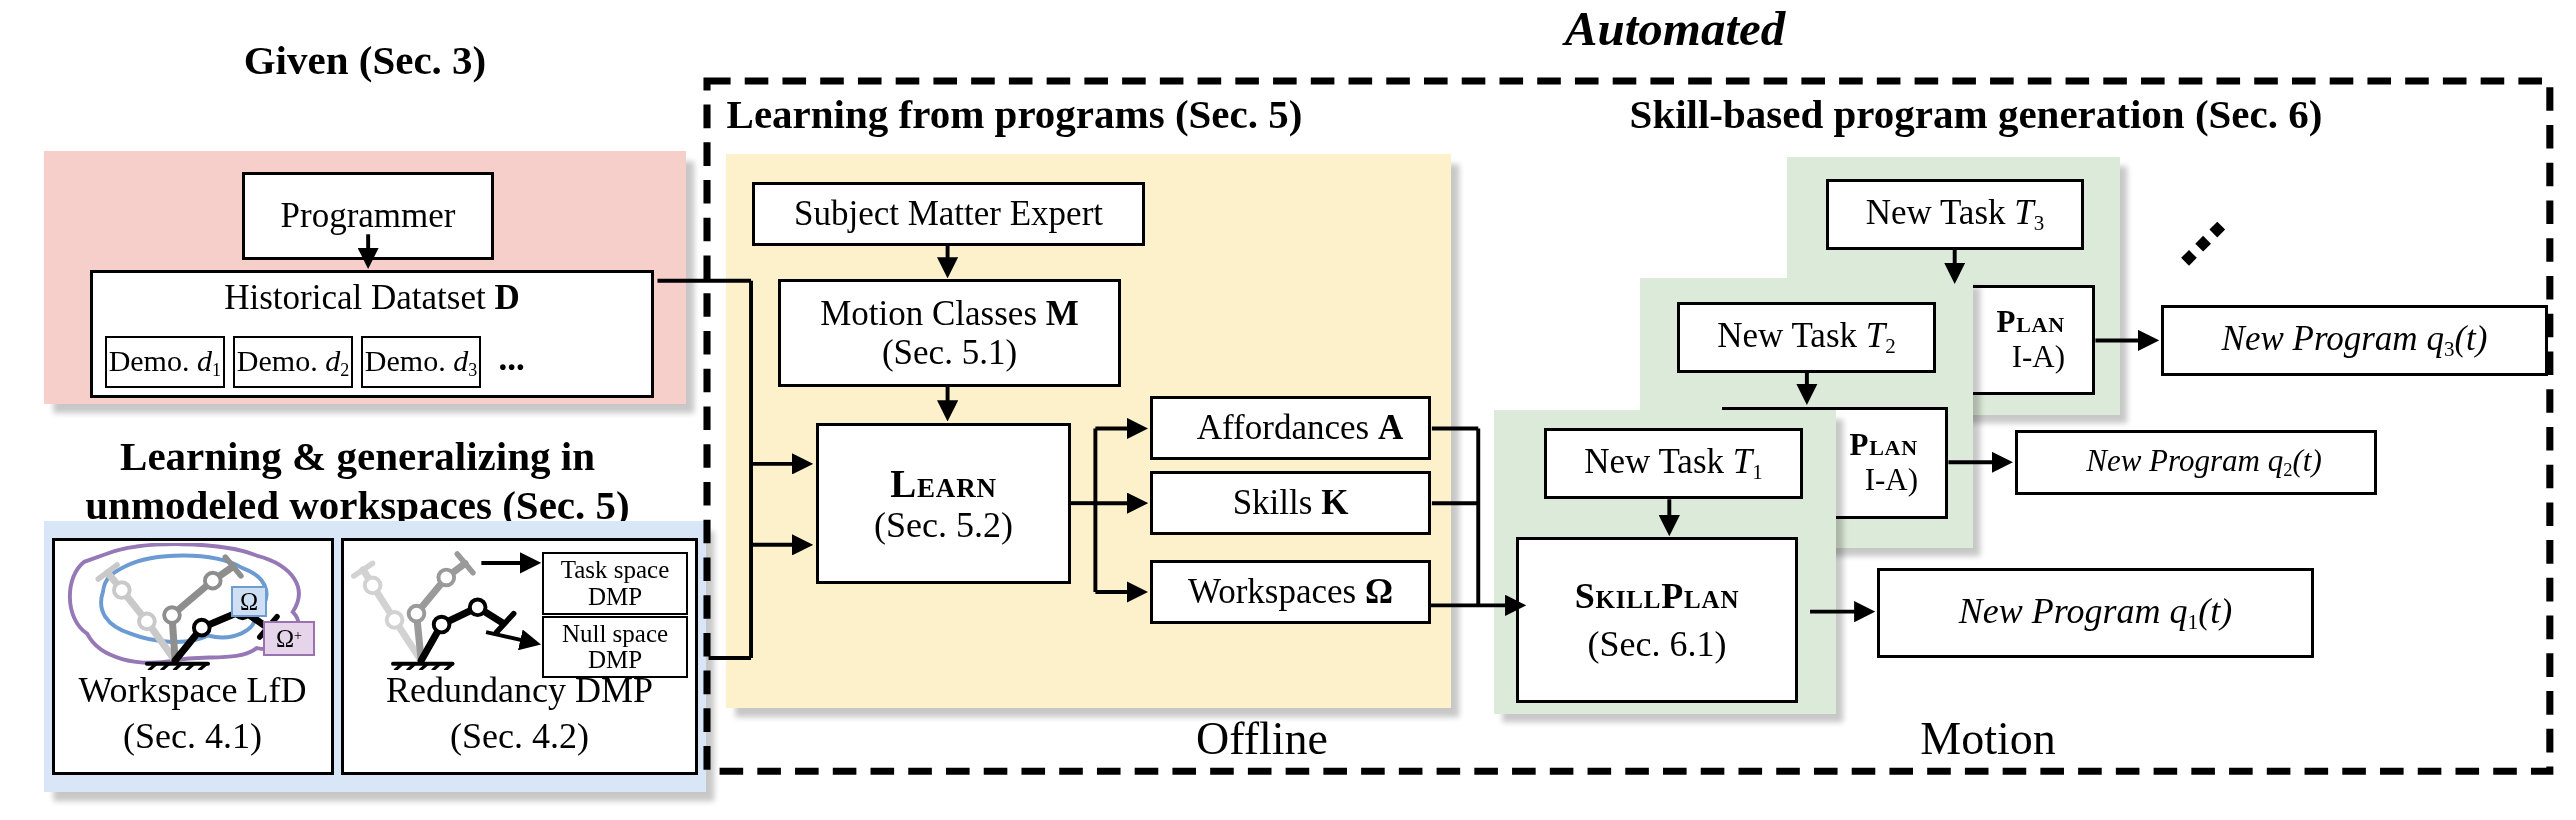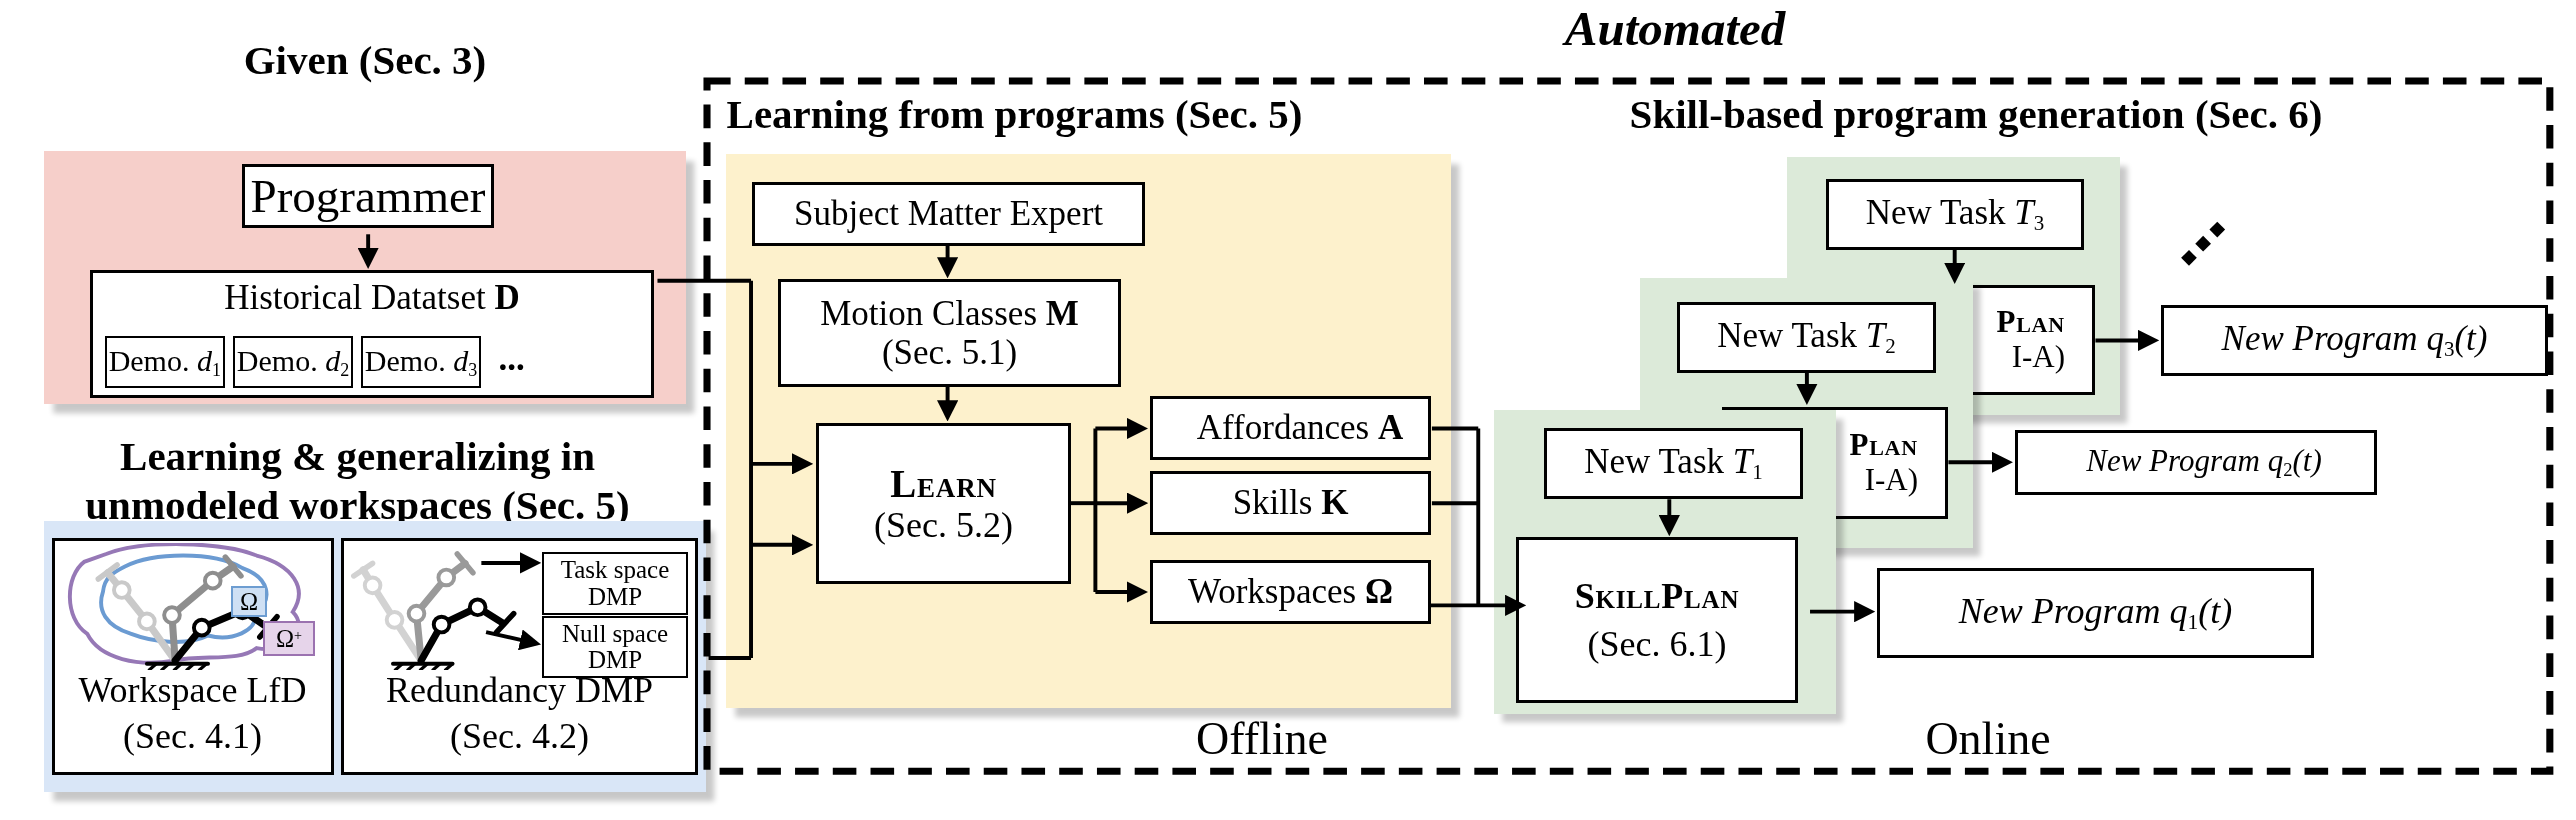--- a/index.html
+++ b/index.html
@@ -28,21 +28,21 @@
   #h-given{left:90px;top:36px;width:550px;font-size:41px;}
   #h4a{left:43px;top:432px;width:629px;font-size:41px;}
   #h4b{left:43px;top:481px;width:629px;font-size:41px;}
   #h5{left:700px;top:90px;width:629px;font-size:41px;}
   #h6{left:1622px;top:90px;width:708px;font-size:41px;}
   #offline{left:1144px;top:712px;width:236px;font-size:46px;}
   #online{left:1870px;top:712px;width:236px;font-size:46px;}
   #pink{left:44px;top:151px;width:642px;height:253px;background:#f6cfca;}
   #blue{left:44px;top:521px;width:662px;height:271px;background:#d9e6f7;}
   #yellow{left:726px;top:154px;width:725px;height:554px;background:#fdf1cc;}
-  #programmer{left:242px;top:164px;width:252px;height:64px;font-size:47px;z-index:2;}
+  #programmer{left:242px;top:172px;width:252px;height:88px;font-size:35px;z-index:2;}
   #historical{left:90px;top:270px;width:564px;height:128px;z-index:2;display:block;}
   #hist-title{left:0;top:4.7px;width:558px;font-size:35px;}
   #demo1{left:11.8px;top:63px;width:120px;height:52px;font-size:30px;}
   #demo2{left:140px;top:63px;width:120px;height:52px;font-size:30px;}
   #demo3{left:268px;top:63px;width:120px;height:52px;font-size:30px;}
   #demo-more{left:391px;top:66px;width:55px;font-size:35px;font-weight:bold;}
   #wlfd{left:52px;top:538px;width:282px;height:237px;z-index:2;display:block;}
   #red{left:341px;top:538px;width:357px;height:237px;z-index:2;display:block;}
   #wlfd-title{left:0;top:129px;width:275px;font-size:36px;}
   #wlfd-sec{left:0;top:175px;width:275px;font-size:36px;}
@@ -80,21 +80,21 @@
 
 <div id="canvas">
 
   <div class="hdg" id="automated">Automated</div>
   <div class="hdg" id="h-given">Given (Sec. 3)</div>
   <div class="hdg" id="h4a">Learning &amp; generalizing in</div>
   <div class="hdg" id="h4b">unmodeled workspaces (Sec. 5)</div>
   <div class="hdg" id="h5">Learning from programs (Sec. 5)</div>
   <div class="hdg" id="h6">Skill-based program generation (Sec. 6)</div>
   <div class="lbl" id="offline">Offline</div>
-  <div class="lbl" id="online">Online</div>
+  <div class="lbl" id="online">Motion</div>
 
   <div class="panel" id="pink"></div>
   <div class="panel" id="blue"></div>
   <div class="panel" id="yellow"></div>
 
   <div class="wbox" id="programmer">Programmer</div>
   <div class="wbox" id="historical">
     <div class="lbl" id="hist-title">
       <span>Historical Datatset </span><span class="b">D</span>
     </div>

